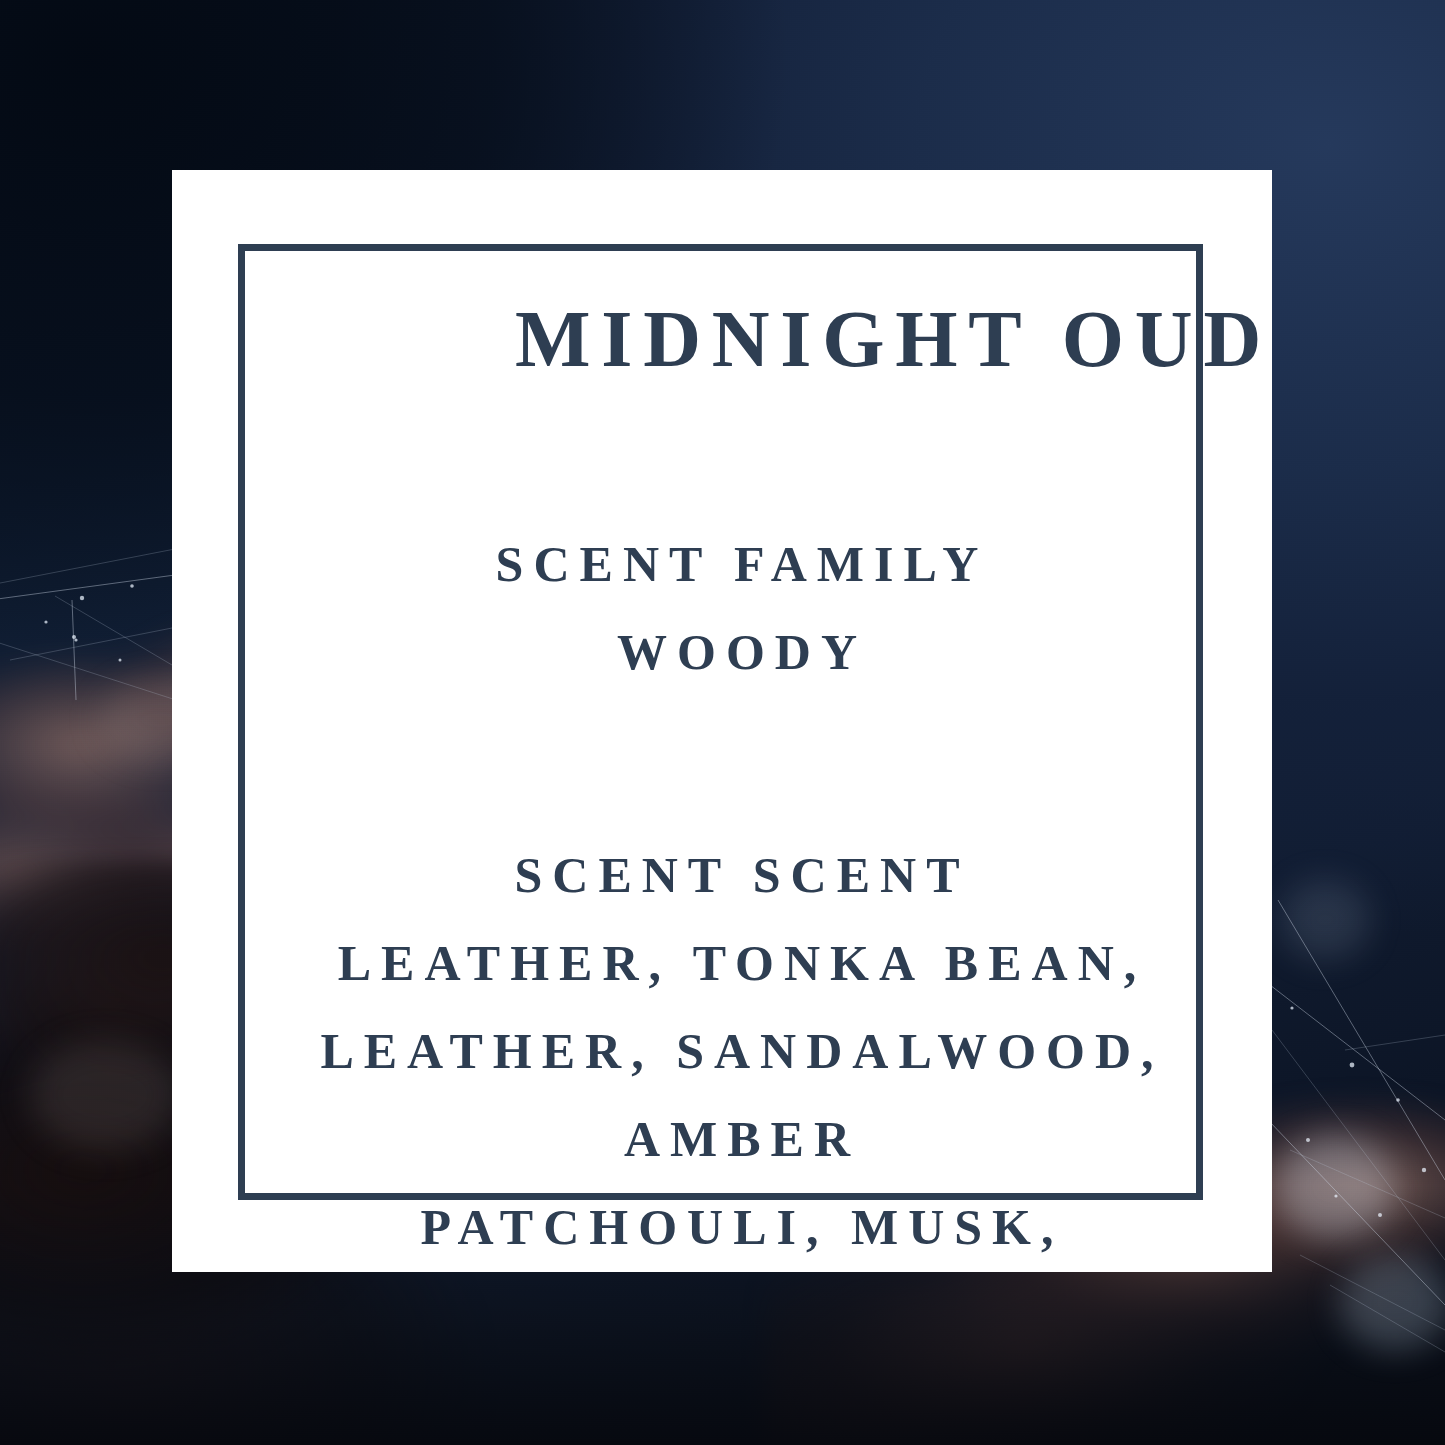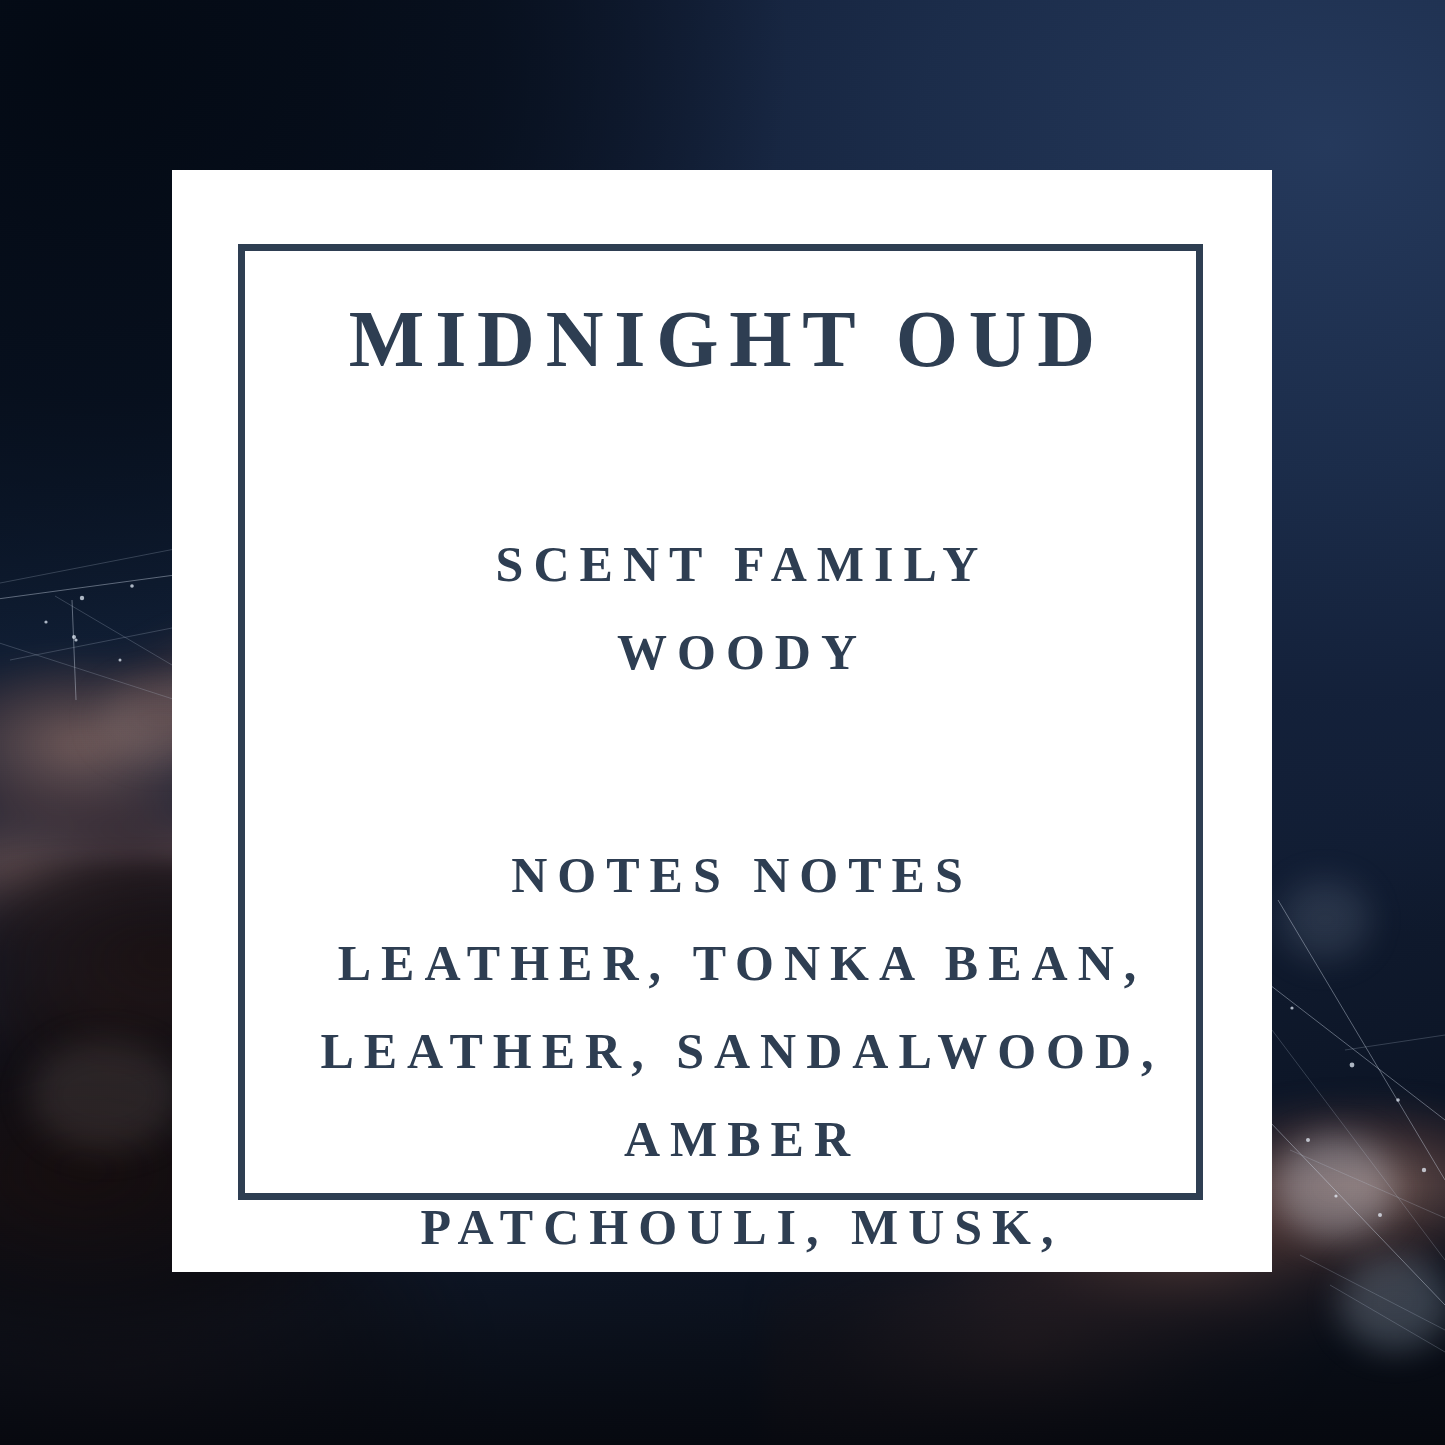--- a/index.html
+++ b/index.html
@@ -118,21 +118,21 @@
     right: 69px;
     bottom: 72px;
     border: 7px solid #2e3e52;
     box-sizing: border-box;
   }
   .card-content {
     position: absolute;
     inset: 0;
     display: flex;
     flex-direction: column;
-    align-items: center;
+    align-items: flex-end;
   }
 
   .product-title {
     margin-top: 129px;
     font-size: 80px;
     line-height: 1;
     font-weight: 700;
     letter-spacing: 0.135em;
     color: #2e3e52;
     text-align: center;
@@ -214,21 +214,21 @@
     <div class="card-content">
 
       <div class="product-title">MIDNIGHT OUD</div>
 
       <div class="block family">
         <div class="line">SCENT FAMILY</div>
         <div class="line">WOODY</div>
       </div>
 
       <div class="block notes">
-        <div class="line">NOTES NOTES</div>
+        <div class="line">SCENT SCENT</div>
         <div class="line">LEATHER, TONKA BEAN,</div>
         <div class="line">LEATHER, SANDALWOOD,</div>
         <div class="line">AMBER</div>
         <div class="line">PATCHOULI, MUSK,</div>
       </div>
 
     </div>
   </div>
 
 </div>

